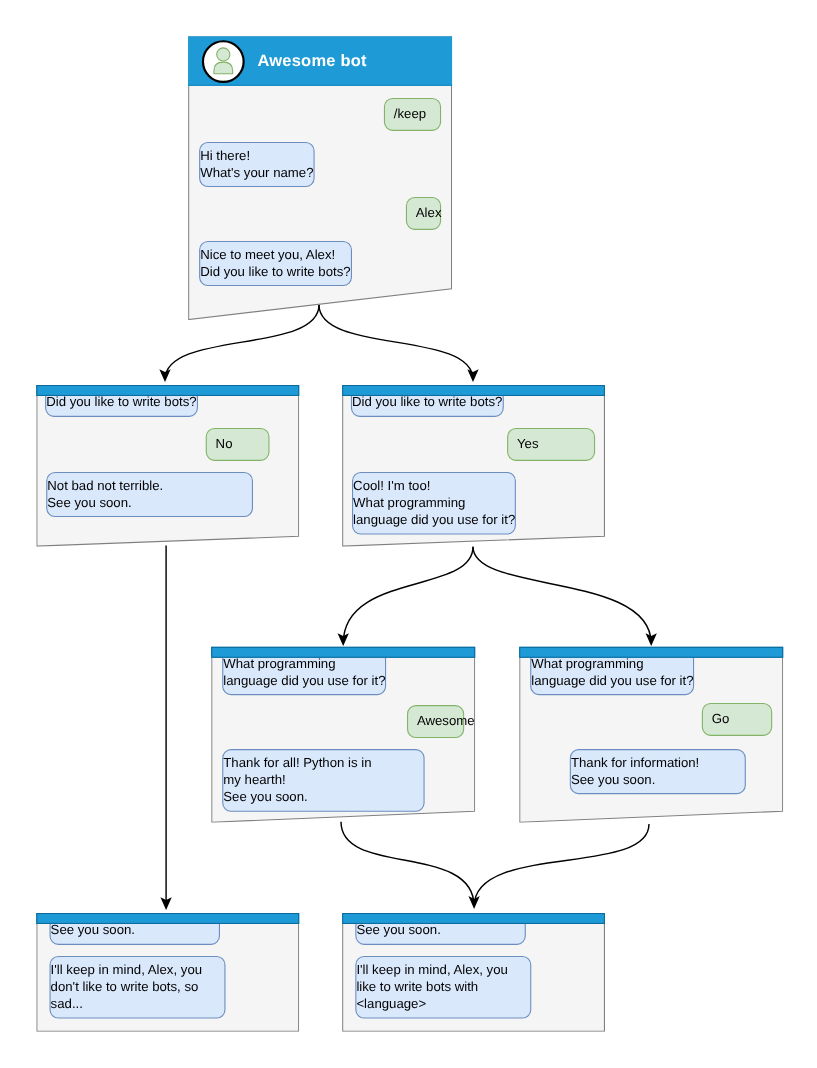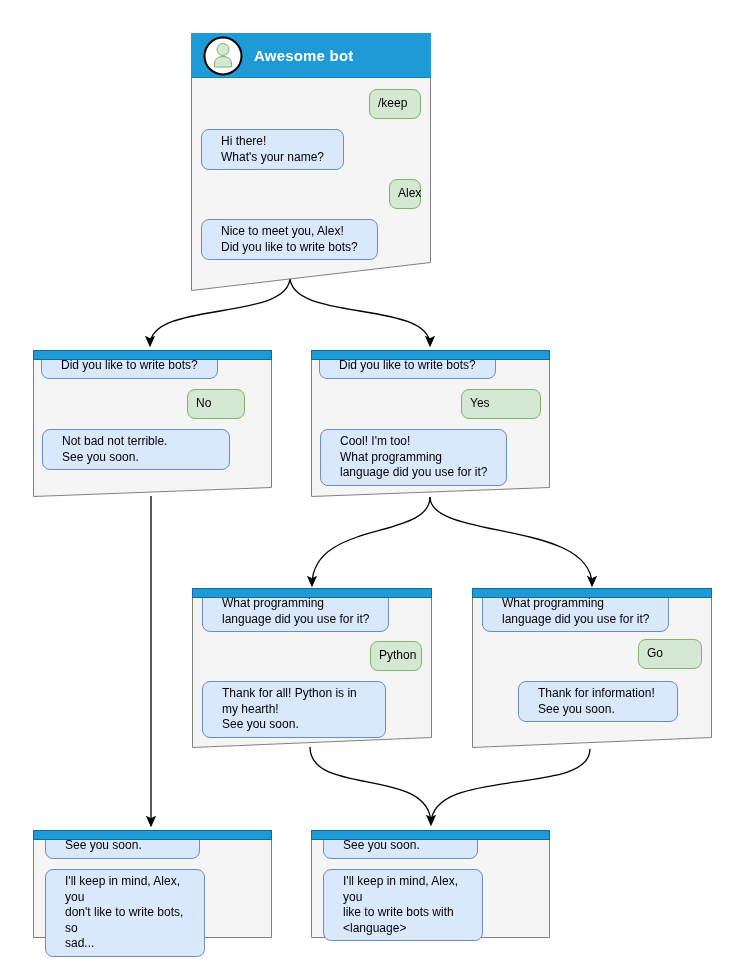--- a/index.html
+++ b/index.html
@@ -23,21 +23,21 @@
     display:flex;align-items:center;
   }
   .avatar{position:absolute;left:12px;top:3px;width:40px;height:40px;}
   .window-title{
     position:absolute;left:63px;top:0;line-height:45px;
     color:#ffffff;font-size:15px;font-weight:bold;letter-spacing:.2px;
   }
   .bubble{
     position:absolute;z-index:2;
     font-size:12px;line-height:1.3;color:#000;
-    padding:4px 19px;border-radius:8px;
+    padding:4px 0;border-radius:8px;
     white-space:pre-line;box-sizing:border-box;
   }
   .bubble.bot{background:#dae8fc;border:1px solid #6c8ebf;}
   .bubble.user{background:#d5e8d4;border:1px solid #82b366;padding:6px 8px;}
   .bubble.fit{width:max-content;}
 </style>
 </head>
 <body>
 
 <div class="canvas">
@@ -52,21 +52,21 @@
       <path d="M290,277 C290,322 150,300 150,345" marker-end="url(#ah)"></path>
       <path d="M290,277 C290,322 430,300 430,345" marker-end="url(#ah)"></path>
       <path d="M430,497 C430,540 312,520 312,585" marker-end="url(#ah)"></path>
       <path d="M430,497 C430,540 592,520 592,585" marker-end="url(#ah)"></path>
       <path d="M151,496 L151,825" marker-end="url(#ah)"></path>
       <path d="M310,747 C310,797 431,766 431,824" marker-end="url(#ah)"></path>
       <path d="M590,749 C590,797 431,766 431,824"></path>
     </g>
   </svg>
 
-  <div class="window" style="left:171px;top:33px;width:240px;height:258px;margin-left:20px;">
+  <div class="window" style="left:171px;top:33px;width:240px;height:258px;">
     <svg class="frame" width="240" height="258">
       <polygon points="0.5,0.5 239.5,0.5 239.5,229.5 0.5,257.5" fill="#f5f5f5" stroke="#808080" stroke-width="1"></polygon>
     </svg>
     <div class="titlebar main">
       <svg class="avatar" viewBox="0 0 40 40">
         <circle cx="20" cy="20" r="18.5" fill="#ffffff" stroke="#000000" stroke-width="2"></circle>
         <g>
           <circle cx="20" cy="13.5" r="6" fill="#d5e8d4" stroke="#82b366"></circle>
           <path d="M11.5,31 L11.5,28 Q11.5,20.5 20,20.5 Q28.5,20.5 28.5,28 L28.5,31 Z" fill="#d5e8d4" stroke="#82b366"></path>
         </g>
@@ -104,21 +104,21 @@
 language did you use for it?</div>
   </div>
 
   <div class="window" style="left:192px;top:588px;width:240px;height:160px;">
     <svg class="frame" width="240" height="160">
       <polygon points="0.5,0.5 239.5,0.5 239.5,149.5 0.5,159.5" fill="#f5f5f5" stroke="#808080" stroke-width="1"></polygon>
     </svg>
     <div class="titlebar"></div>
     <div class="bubble bot fit" style="left:10px;top:3px;">What programming
 language did you use for it?</div>
-    <div class="bubble user" style="right:10px;top:53px;width:52px;">Python</div>
+    <div class="bubble user" style="right:10px;top:53px;width:52px;">Awesome</div>
     <div class="bubble bot" style="left:10px;top:93px;width:184px;">Thank for all! Python is in
 my hearth!
 See you soon.</div>
   </div>
 
   <div class="window" style="left:472px;top:588px;width:240px;height:160px;">
     <svg class="frame" width="240" height="160">
       <polygon points="0.5,0.5 239.5,0.5 239.5,149.5 0.5,159.5" fill="#f5f5f5" stroke="#808080" stroke-width="1"></polygon>
     </svg>
     <div class="titlebar"></div>

